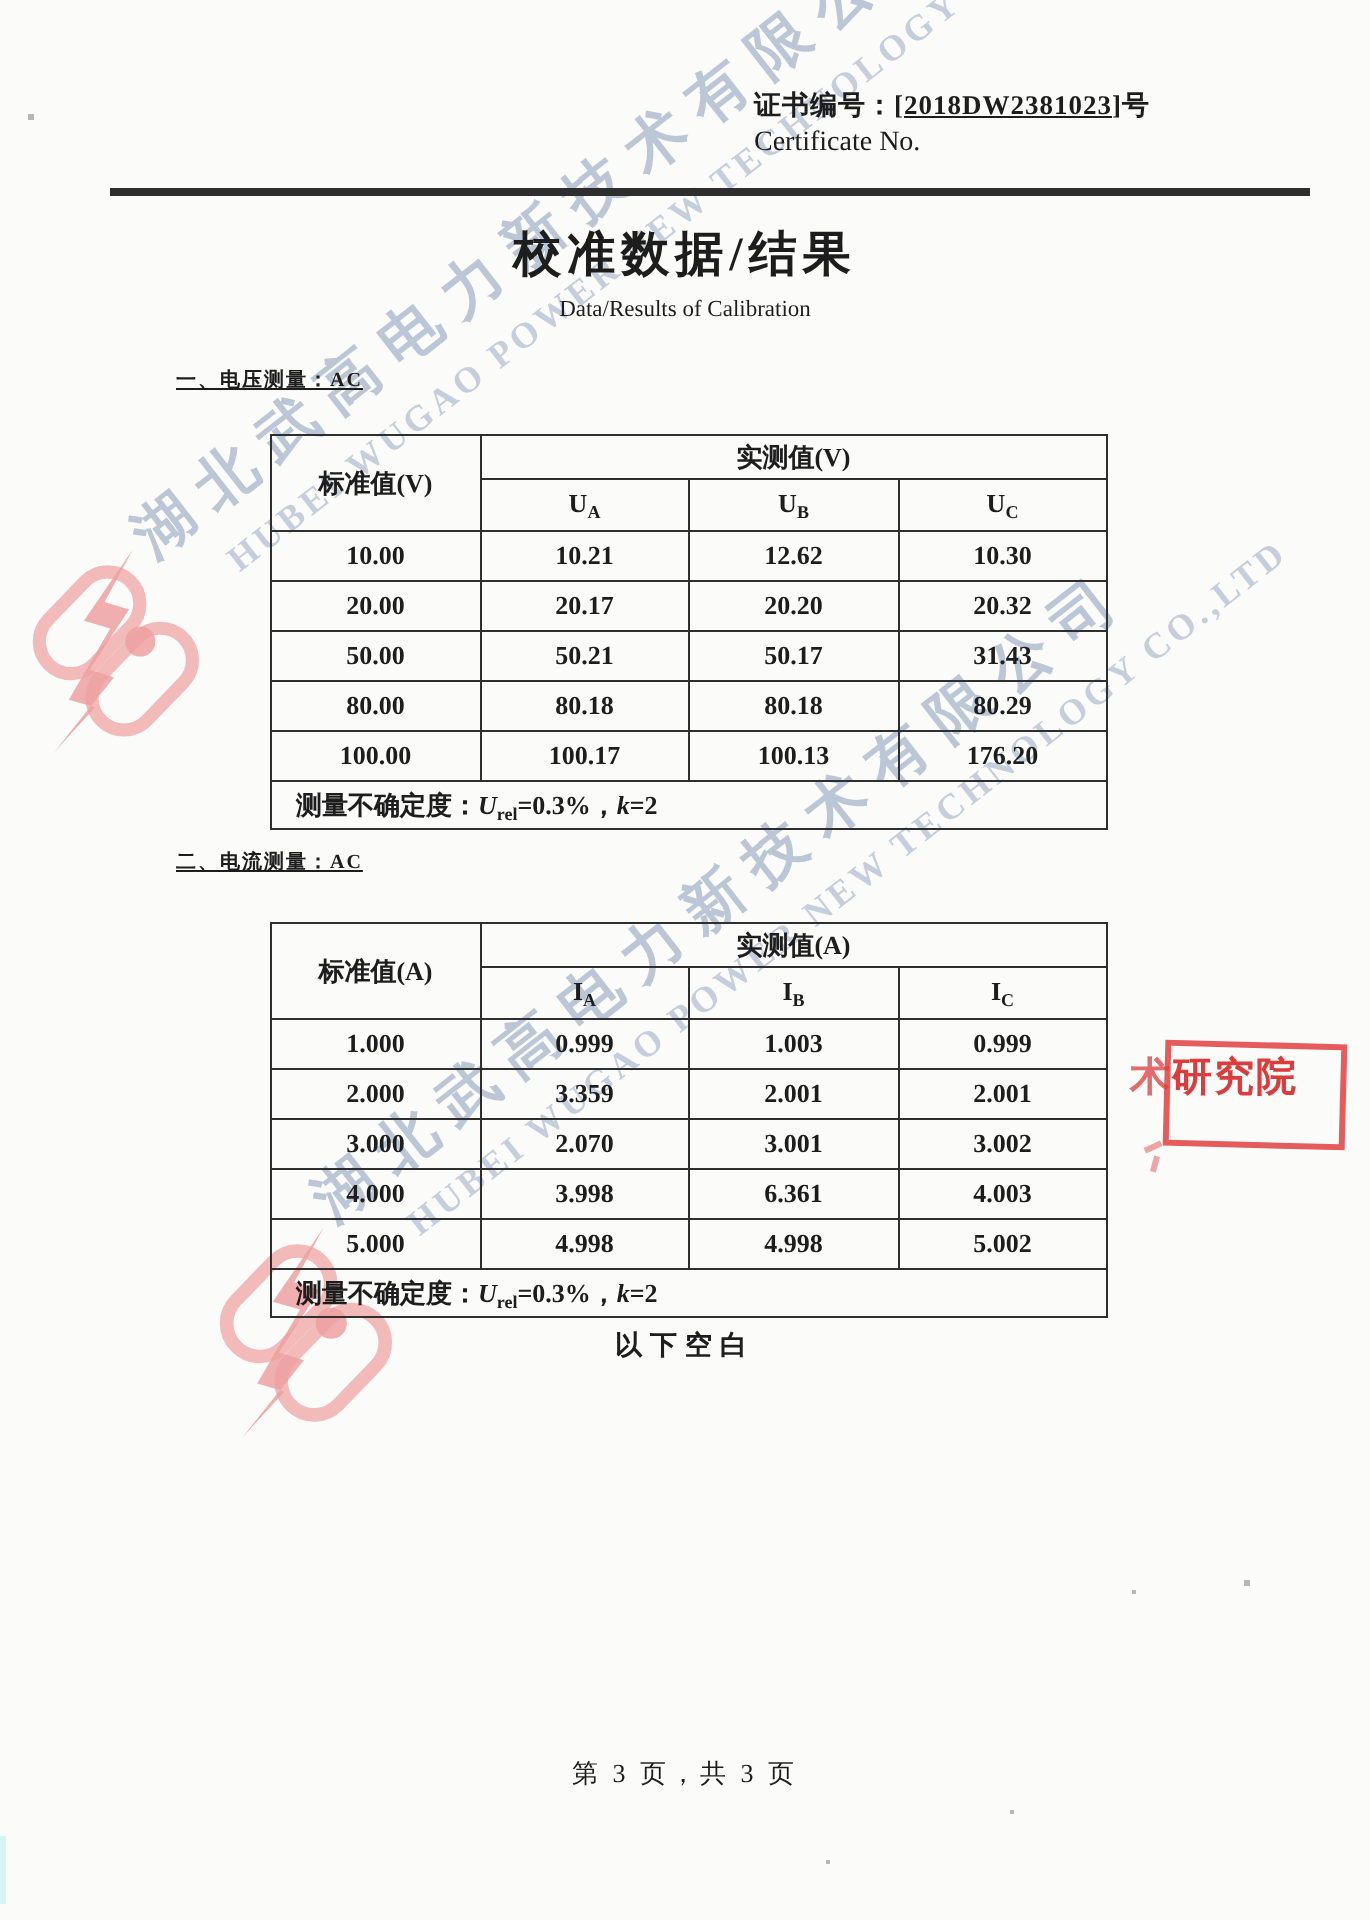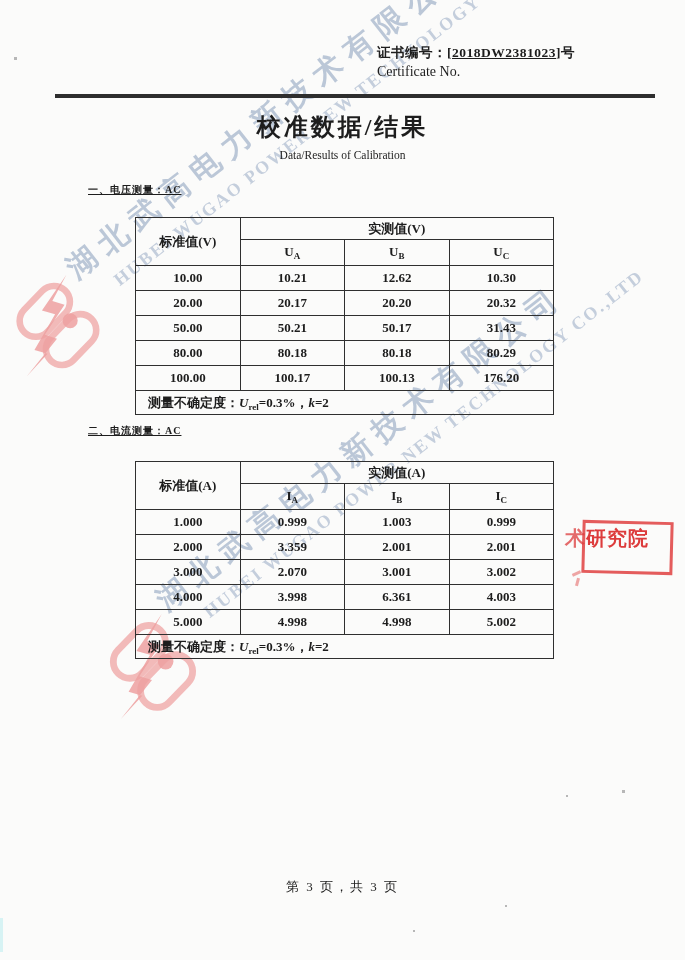--- a/index.html
+++ b/index.html
@@ -193,20 +193,21 @@
           <td>4.998</td>
           <td>5.002</td>
         </tr>
         <tr class="n">
           <td colspan="4" class="note"><span>测量不确定度：</span><span class="it">U</span><sub class="cell-sub">rel</sub><span>=0.3%，</span><span class="it">k</span><span>=2</span></td>
         </tr>
       </tbody>
     </table>
   </div>
 
+  <div class="blank-note">以下空白</div>
 
   <div class="stamp">
     <div class="stamp-box"></div>
     <div class="stamp-text"><span class="stamp-partial">术</span><span>研究院</span></div>
     <div class="stamp-frag1"></div>
     <div class="stamp-frag2"></div>
   </div>
 
   <div class="page-footer">第 3 页，共 3 页</div>
 

